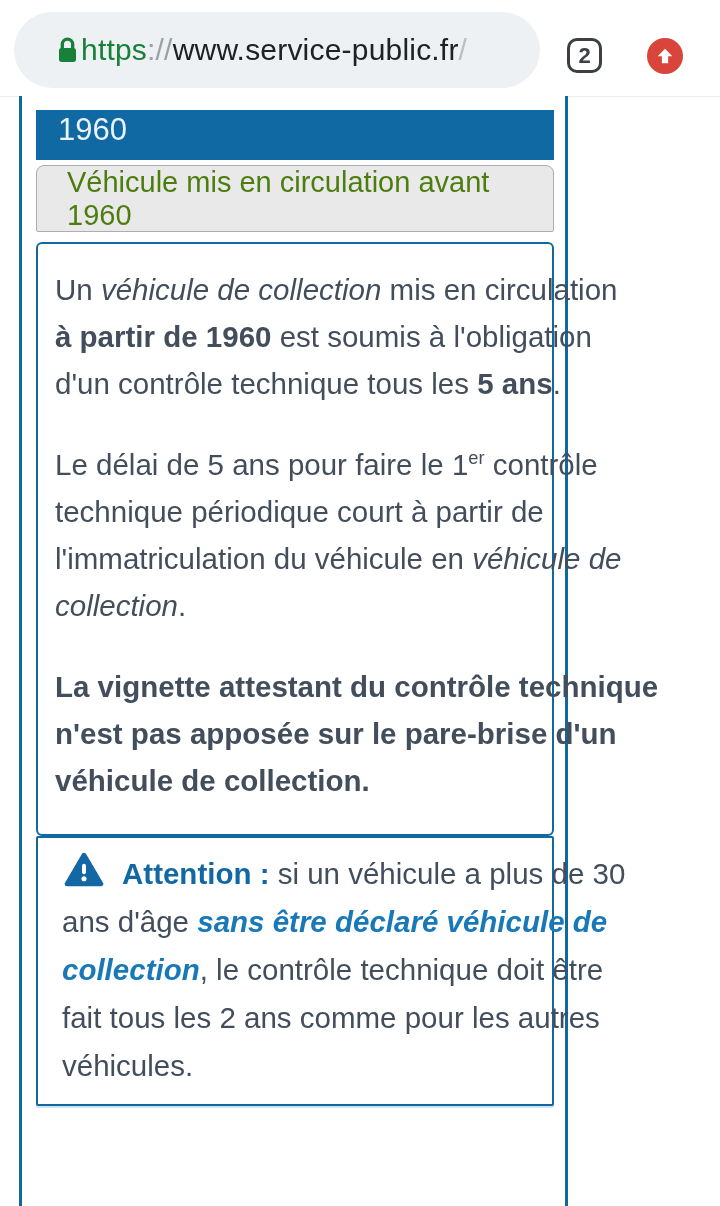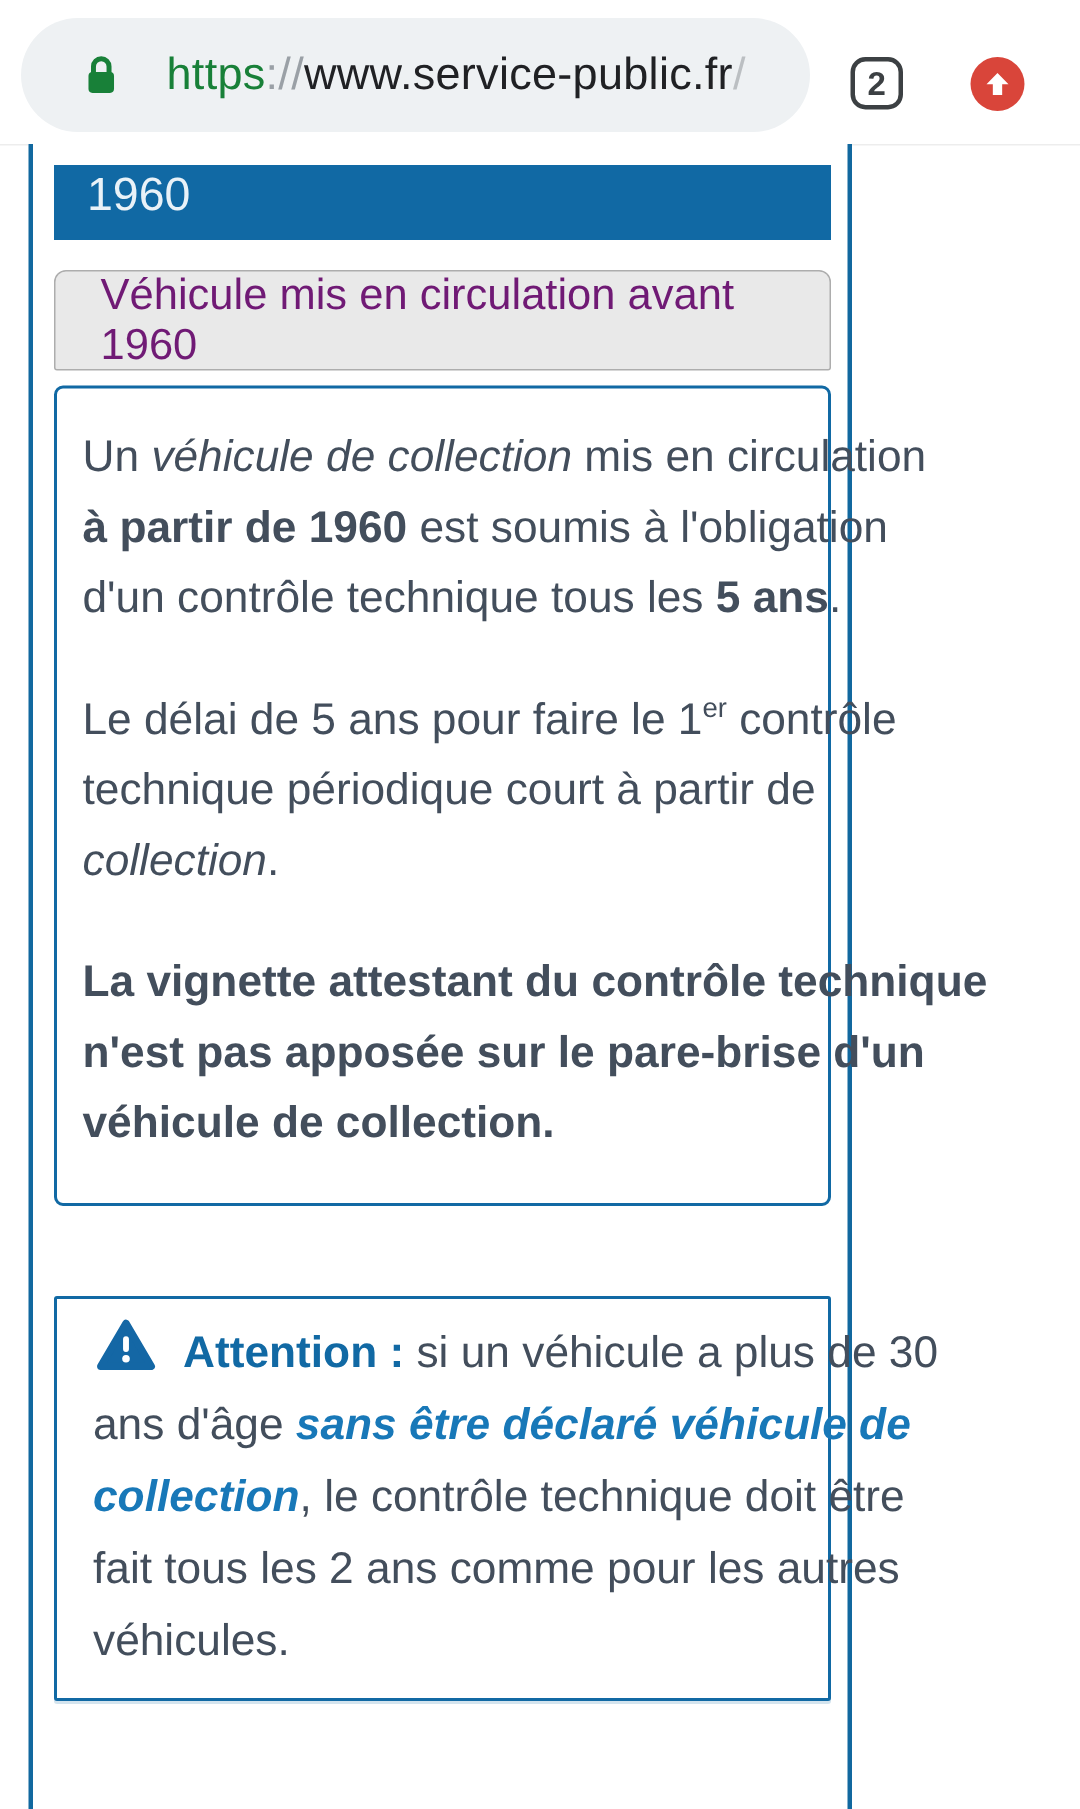--- a/index.html
+++ b/index.html
@@ -14,21 +14,21 @@
     position:absolute;top:0;left:0;width:720px;height:96px;background:#ffffff;
     border-bottom:1px solid #ededed;
   }
   .omnibox{
     position:absolute;left:14px;top:12px;width:526px;height:76px;
     background:#eef1f3;border-radius:38px;display:flex;align-items:center;
     overflow:hidden;
   }
   .lock{margin-left:40px;flex:0 0 auto;display:block;}
   .url{
-    margin-left:30px;font-size:30px;letter-spacing:.2px;white-space:nowrap;color:#202124;
+    margin-left:0;font-size:30px;letter-spacing:.2px;white-space:nowrap;color:#202124;
   }
   .url .scheme{color:#188038;}
   .url .sep{color:#9aa0a6;}
   .url .host{color:#202124;}
   .url .tail{color:#5f6368;opacity:.35;}
   .tab-counter{
     position:absolute;left:567px;top:38px;width:35px;height:35px;box-sizing:border-box;
     border:3.5px solid #3c4043;border-radius:10px;color:#3c4043;
     font-size:22px;font-weight:bold;display:flex;align-items:center;justify-content:center;
   }
@@ -43,44 +43,44 @@
     border-left:3px solid #11689f;border-right:3px solid #11689f;
     padding:14px 11px 0 14px;background:#ffffff;
   }
 
   
   .tab-active{
     height:50px;background:#1169a4;color:#e9f2f8;font-size:31px;line-height:40px;
     padding-left:22px;box-sizing:border-box;overflow:hidden;
   }
   .tab-inactive{
-    margin-top:20px;height:67px;background:#e9e9e9;border:1.5px solid #adadad;
+    margin-top:5px;height:67px;background:#e9e9e9;border:1.5px solid #adadad;
     border-radius:8px 8px 2px 2px;box-sizing:border-box;
-    color:#701a75;font-size:29px;display:flex;align-items:center;padding-left:30px;
+    color:#4d7c0f;font-size:29px;display:flex;align-items:center;padding-left:30px;
   }
 
   
   .panel{
     margin-top:10px;border:2px solid #1169a4;border-radius:6px;background:#ffffff;
     padding:22px 14px 30px 17px;color:#434e5c;font-size:29.5px;
   }
   .line{white-space:pre;line-height:47px;}
   .para{margin:0 0 34px 0;}
   .para:last-child{margin-bottom:0;font-weight:bold;}
   .term-link{
     font-style:italic;color:#434e5c;
     text-underline-offset:5px;text-decoration-thickness:2px;cursor:pointer;
   }
   .it{font-style:italic;}
   b,strong{font-weight:bold;}
   sup{font-size:0.62em;vertical-align:super;line-height:0;}
 
   
   .callout{
-    margin-top:60px;border:2px solid #1169a4;border-radius:2px;background:#ffffff;
+    border:2px solid #1169a4;border-radius:2px;background:#ffffff;
     padding:12px 18px 14px 24px;color:#434e5c;font-size:29.5px;
     box-shadow:0 2px 0 rgba(17,104,159,.18);
   }
   .callout .line{line-height:48px;}
   .warn-icon{display:inline-block;vertical-align:-4px;margin:0 18px 0 2px;}
   .att-label{color:#1169a4;font-weight:bold;}
   .att-strong{color:#1878b8;font-weight:bold;font-style:italic;}
 </style>
 </head>
 <body>
@@ -116,20 +116,21 @@
   <div class="panel">
     <div class="para">
       <div class="line"><span>Un </span><a class="term-link">véhicule de collection</a><span> mis en circulation</span></div>
       <div class="line"><strong>à partir de 1960</strong><span> est soumis à l'obligation</span></div>
       <div class="line"><span>d'un contrôle technique tous les </span><strong>5 ans</strong><span>.</span></div>
     </div>
 
     <div class="para">
       <div class="line"><span>Le délai de 5 ans pour faire le 1</span><sup>er</sup><span> contrôle</span></div>
       <div class="line"><span>technique périodique court à partir de</span></div>
+      <div class="line"><span>l'immatriculation du véhicule en </span><span class="it">véhicule de</span></div>
       <div class="line"><span class="it">collection</span><span>.</span></div>
     </div>
 
     <div class="para">
       <div class="line"><span>La vignette attestant du contrôle technique</span></div>
       <div class="line"><span>n'est pas apposée sur le pare-brise d'un</span></div>
       <div class="line"><span>véhicule de collection.</span></div>
     </div>
   </div>
 

